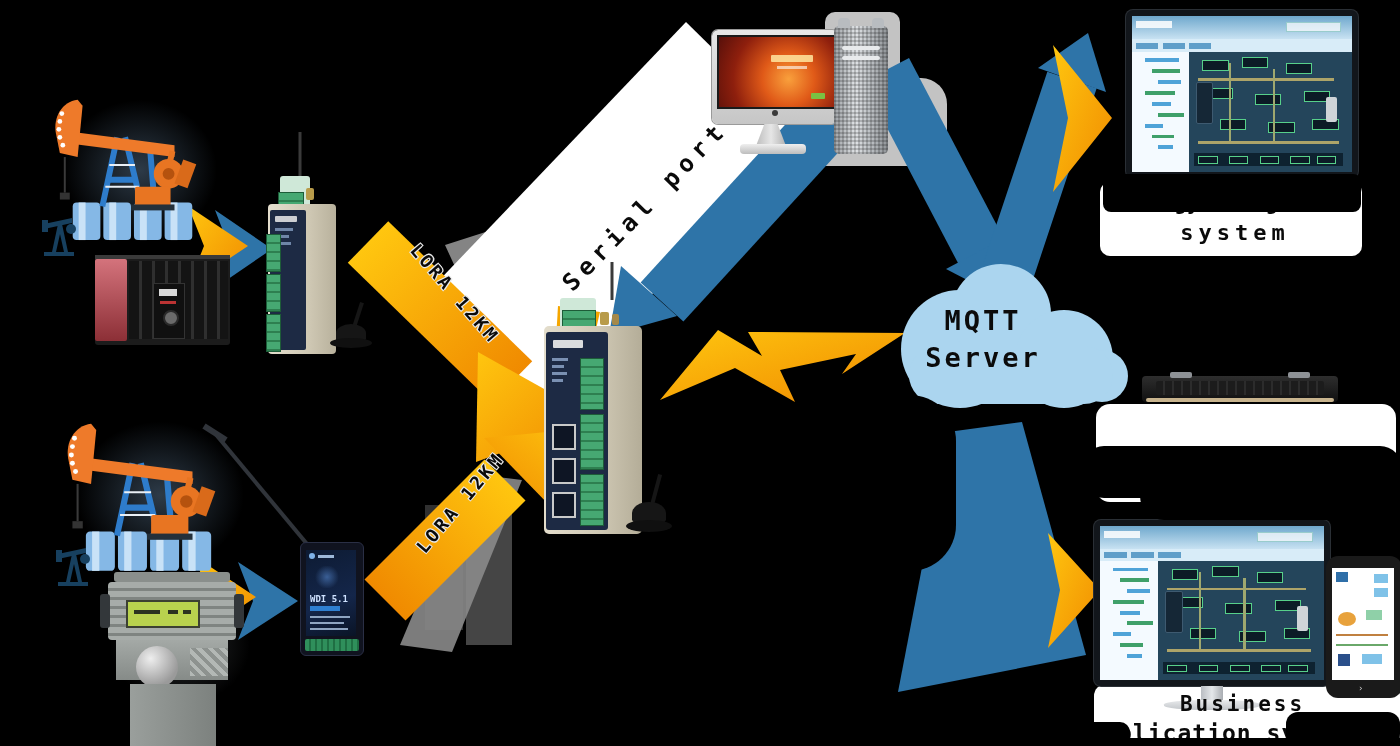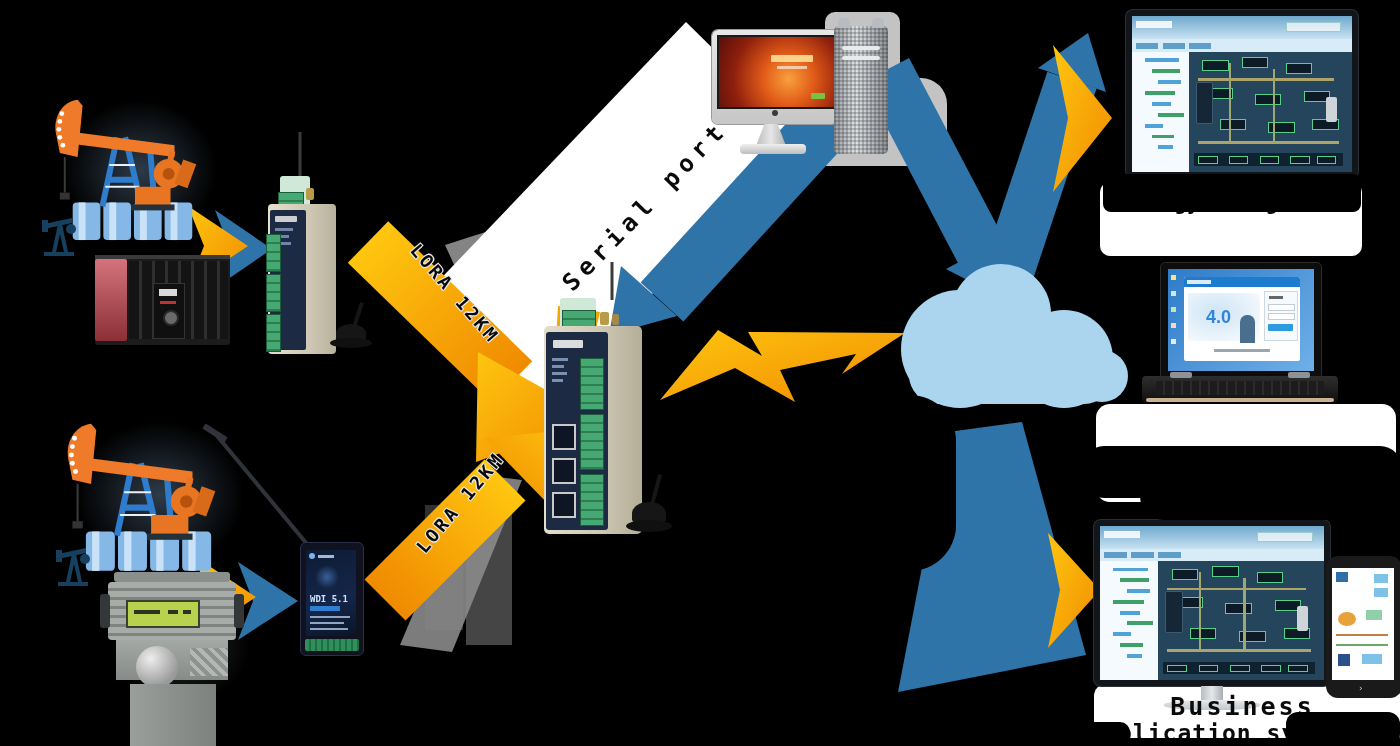--- a/index.html
+++ b/index.html
@@ -282,20 +282,24 @@
       <div class="d" style="left:8px;top:30px;width:38px;height:4px;background:#e8eaec;border-radius:2px;"></div>
     </div>
   </div>
 
   <div class="cloud" style="left:893px;top:262px;width:235px;height:185px;z-index:22;">
     <i class="d" style="left:8px;top:28px;width:118px;height:118px;"></i>
     <i class="d" style="left:58px;top:2px;width:100px;height:100px;"></i>
     <i class="d" style="left:122px;top:48px;width:98px;height:98px;"></i>
     <i class="d" style="left:183px;top:88px;width:52px;height:52px;"></i>
     <i class="d base" style="left:16px;top:84px;width:204px;height:58px;"></i>
+    <div class="mq" style="left:10px;top:40px;width:160px;">
+      <div>MQTT</div>
+      <div>Server</div>
+    </div>
   </div>
 
   <div class="dev" style="left:1126px;top:10px;width:232px;height:210px;">
     <div class="bezel" style="left:0;top:0;width:232px;height:168px;"></div>
     <div class="scr scada" style="left:6px;top:6px;width:220px;height:156px;">
         <div style="position:absolute;left:0;top:0;width:100%;height:15%;background:linear-gradient(#6fa8cd,#c8e2f2);"></div>
         <div style="position:absolute;left:2%;top:3%;width:16%;height:5%;background:rgba(255,255,255,.85);"></div>
         <div style="position:absolute;left:70%;top:4%;width:24%;height:5%;background:rgba(255,255,255,.7);border:1px solid #9cc;"></div>
         <div style="position:absolute;left:0;top:15%;width:100%;height:8%;background:#d8ecf8;"></div>
         <div style="position:absolute;left:2%;top:17%;width:10%;height:4%;background:#5f9ec9;"></div>
@@ -332,43 +336,20 @@
         <div style="position:absolute;left:44%;top:90%;width:8%;height:3.5%;background:#0c1b26;border:1px solid #57d08a;"></div>
         <div style="position:absolute;left:58%;top:90%;width:8%;height:3.5%;background:#0c1b26;border:1px solid #57d08a;"></div>
         <div style="position:absolute;left:72%;top:90%;width:8%;height:3.5%;background:#0c1b26;border:1px solid #57d08a;"></div>
         <div style="position:absolute;left:84%;top:90%;width:8%;height:3.5%;background:#0c1b26;border:1px solid #57d08a;"></div>
       </div>
     <div class="stand-n" style="left:104px;top:168px;width:24px;height:18px;"></div>
     <div class="stand-f" style="left:75px;top:186px;width:85px;height:12px;"></div>
   </div>
 
   <div class="dev" style="left:1142px;top:258px;width:196px;height:150px;">
-    <div class="d" style="left:18px;top:4px;width:160px;height:116px;background:#0d0d0d;border-radius:5px;border:1px solid #2a2a2a;">
-      <div class="lt-desk" style="left:7px;top:6px;width:146px;height:102px;">
-        <div class="d" style="left:3px;top:6px;width:5px;height:5px;background:#ffe08a;"></div>
-        <div class="d" style="left:3px;top:22px;width:5px;height:5px;background:#cfe8ff;"></div>
-        <div class="d" style="left:3px;top:38px;width:5px;height:5px;background:#bfe4bf;"></div>
-        <div class="d" style="left:3px;top:54px;width:5px;height:5px;background:#ffd0d0;"></div>
-        <div class="d" style="left:3px;top:70px;width:5px;height:5px;background:#e8e8ff;"></div>
-        <div class="d" style="left:16px;top:8px;width:116px;height:84px;background:#fff;border-radius:2px;overflow:hidden;">
-          <div class="d" style="left:0;top:0;width:116px;height:10px;background:#1e7cd0;"></div>
-          <div class="d" style="left:3px;top:3px;width:24px;height:4px;background:rgba(255,255,255,.85);"></div>
-          <div class="d" style="left:4px;top:16px;width:72px;height:48px;background:radial-gradient(ellipse at 40% 40%,#cfe4f5 0%,#e9f3fb 60%,#ffffff 100%);"></div>
-          <div class="lbl" style="left:22px;top:30px;font-size:18px;color:#2e86d8;font-family:'Liberation Sans',sans-serif;text-shadow:none;">4.0</div>
-          <div class="d" style="left:56px;top:38px;width:15px;height:28px;background:#4a6e8e;border-radius:7px 7px 0 0;"></div>
-          <div class="d" style="left:80px;top:14px;width:32px;height:48px;background:#f7fafd;border:1px solid #ccd8e2;">
-            <div class="d" style="left:4px;top:4px;width:14px;height:3px;background:#666;"></div>
-            <div class="d" style="left:3px;top:12px;width:25px;height:5px;background:#fff;border:1px solid #c2cdd6;"></div>
-            <div class="d" style="left:3px;top:21px;width:25px;height:5px;background:#fff;border:1px solid #c2cdd6;"></div>
-            <div class="d" style="left:3px;top:32px;width:25px;height:7px;background:#2e9be0;border-radius:1px;"></div>
-          </div>
-          <div class="d" style="left:30px;top:72px;width:56px;height:3px;background:#9aa6b0;"></div>
-        </div>
-      </div>
-    </div>
     <div class="d" style="left:0;top:118px;width:196px;height:26px;background:linear-gradient(#2e2e2e,#101010);border-radius:4px;">
       <div class="d" style="left:14px;top:5px;width:168px;height:14px;background:repeating-linear-gradient(90deg,#1c1c1c 0 7px,#2c2c2c 7px 9px);border-radius:2px;"></div>
       <div class="d" style="left:4px;top:22px;width:188px;height:4px;background:#c8b48e;border-radius:2px;"></div>
     </div>
     <div class="d" style="left:28px;top:114px;width:22px;height:6px;background:#8e9296;border-radius:2px;"></div>
     <div class="d" style="left:146px;top:114px;width:22px;height:6px;background:#8e9296;border-radius:2px;"></div>
   </div>
 
   <div class="dev" style="left:1094px;top:520px;width:236px;height:182px;">
     <div class="bezel" style="left:0;top:0;width:236px;height:166px;"></div>
@@ -428,21 +409,22 @@
       <div class="d" style="left:6px;top:86px;width:12px;height:12px;background:#2a4f8a;"></div>
       <div class="d" style="left:30px;top:86px;width:20px;height:10px;background:#7fc2e8;"></div>
     </div>
     <div class="d" style="left:32px;top:128px;width:12px;height:8px;color:#cfcfcf;font-size:9px;line-height:8px;">›</div>
   </div>
 
   <div class="lbl" style="left:500px;top:192px;width:290px;text-align:center;font-size:24px;letter-spacing:6px;transform:rotate(-46deg);">Serial port</div>
   <div class="lbl halo" style="left:355px;top:283px;width:200px;text-align:center;font-size:18px;letter-spacing:3px;transform:rotate(49deg);">LORA 12KM</div>
   <div class="lbl halo" style="left:360px;top:492px;width:200px;text-align:center;font-size:18px;letter-spacing:3px;transform:rotate(-50deg);">LORA 12KM</div>
   <div class="lbl" style="left:1108px;top:191px;width:250px;text-align:center;font-size:20px;letter-spacing:1px;">Energy management</div>
-  <div class="lbl" style="left:1150px;top:692px;width:185px;text-align:center;font-size:25px;letter-spacing:3px;">Business</div>
+  <div class="lbl" style="left:1140px;top:220px;width:190px;text-align:center;font-size:22px;letter-spacing:5px;">system</div>
+  <div class="lbl" style="left:1150px;top:692px;width:185px;text-align:center;font-size:21px;letter-spacing:3px;">Business</div>
   <div class="lbl" style="left:1072px;top:720px;width:300px;text-align:center;font-size:23px;letter-spacing:1px;">application system</div>
 
   <div class="blob" style="left:1103px;top:174px;width:258px;height:38px;border-radius:8px;"></div>
   <div class="blob" style="left:1082px;top:446px;width:320px;height:52px;border-radius:22px;"></div>
   <div class="blob" style="left:1140px;top:464px;width:262px;height:56px;border-radius:24px;"></div>
   <div class="blob" style="left:852px;top:395px;width:104px;height:176px;border-radius:46px;"></div>
   <div class="blob" style="left:1286px;top:712px;width:114px;height:34px;border-radius:12px;"></div>
   <div class="blob" style="left:1052px;top:722px;width:78px;height:24px;border-radius:10px;"></div>
   <div class="blob" style="left:1085px;top:738px;width:315px;height:8px;"></div>
 

